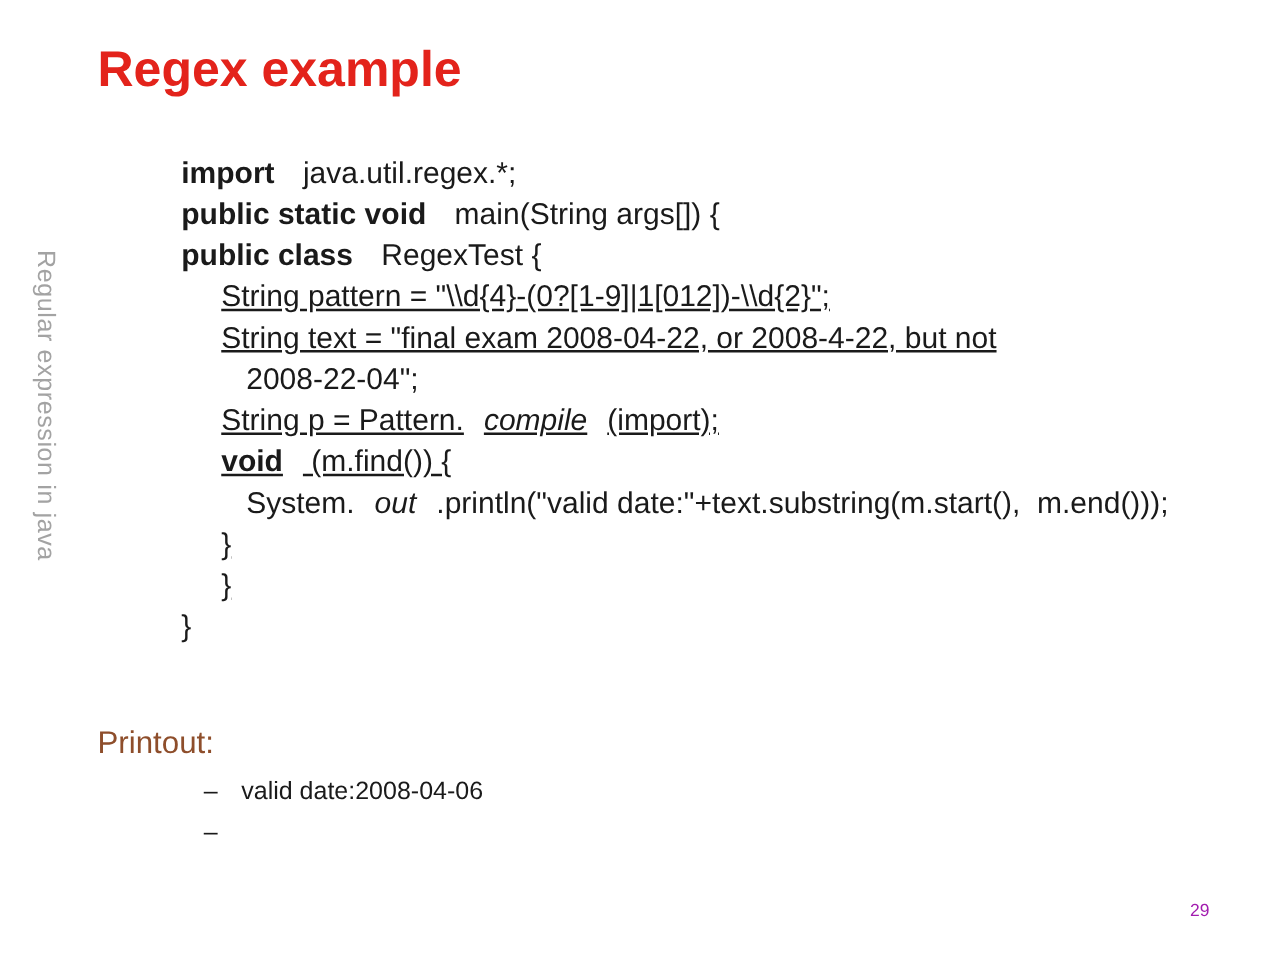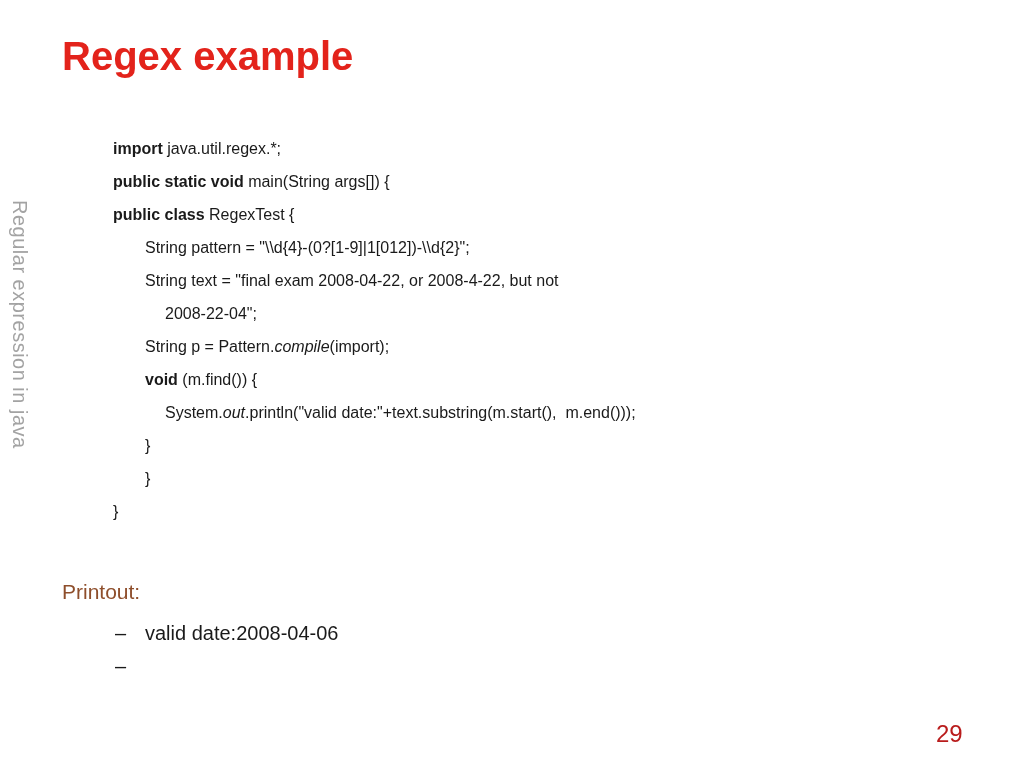--- a/index.html
+++ b/index.html
@@ -1,21 +1,21 @@
 <!DOCTYPE html>
 <html style="--title-color: #e3231b; --printout-color: #8e4e2b; --sidebar-color: #a3a3a3; --code-color: #1a1a1a;"><head>
 <meta charset="utf-8">
 <style>
   :root {
     --title-color: #e3231b;
     --printout-color: #8e4e2b;
     --sidebar-color: #a3a3a3;
     --code-color: #1a1a1a;
   }
-  * { box-sizing: border-box; }
+  * { box-sizing: border-box; padding-left: 16px; }
   html, body {
     margin: 0;
     padding: 0;
     background: #ffffff;
     font-family: "Liberation Sans", sans-serif;
   }
   .slide {
     position: relative;
     width: 1024px;
     height: 768px;
@@ -38,56 +38,56 @@
     top: 200px;
     writing-mode: vertical-rl;
     font-size: 20px;
     color: var(--sidebar-color);
     letter-spacing: 0.5px;
     white-space: nowrap;
   }
   .code-block {
     position: absolute;
     left: 113px;
-    top: 132px;
-    font-size: 16px;
+    top: 122px;
+    font-size: 24px;
     line-height: 33px;
     color: var(--code-color);
   }
   .code-line { white-space: pre; }
   .code-line.indent-0 { padding-left: 0; }
-  .code-line.indent-1 { padding-left: 32px; }
+  .code-line.indent-1 { padding-left: 32px; text-decoration: underline; }
   .code-line.indent-2 { padding-left: 52px; }
   .code-segment.bold { font-weight: bold; }
   .code-segment.italic { font-style: italic; }
   .printout-label {
     position: absolute;
     left: 62px;
     top: 580px;
     margin: 0;
-    font-size: 21px;
+    font-size: 25px;
     font-weight: normal;
     color: var(--printout-color);
   }
   .printout-list {
     position: absolute;
     left: 115px;
     top: 617px;
     font-size: 20px;
     line-height: 33px;
     color: var(--code-color);
   }
   .printout-item { display: flex; white-space: pre; }
   .printout-item .dash { width: 30px; flex: 0 0 30px; }
   .page-number {
     position: absolute;
     left: 936px;
     top: 720px;
-    font-size: 24px;
-    color: #b91c1c;
+    font-size: 14px;
+    color: #a21caf;
   }
 </style>
 </head>
 <body>
 
 <div class="slide">
 
   <h1 class="title">Regex example</h1>
 
   <div class="sidebar-text">Regular expression in java</div>

